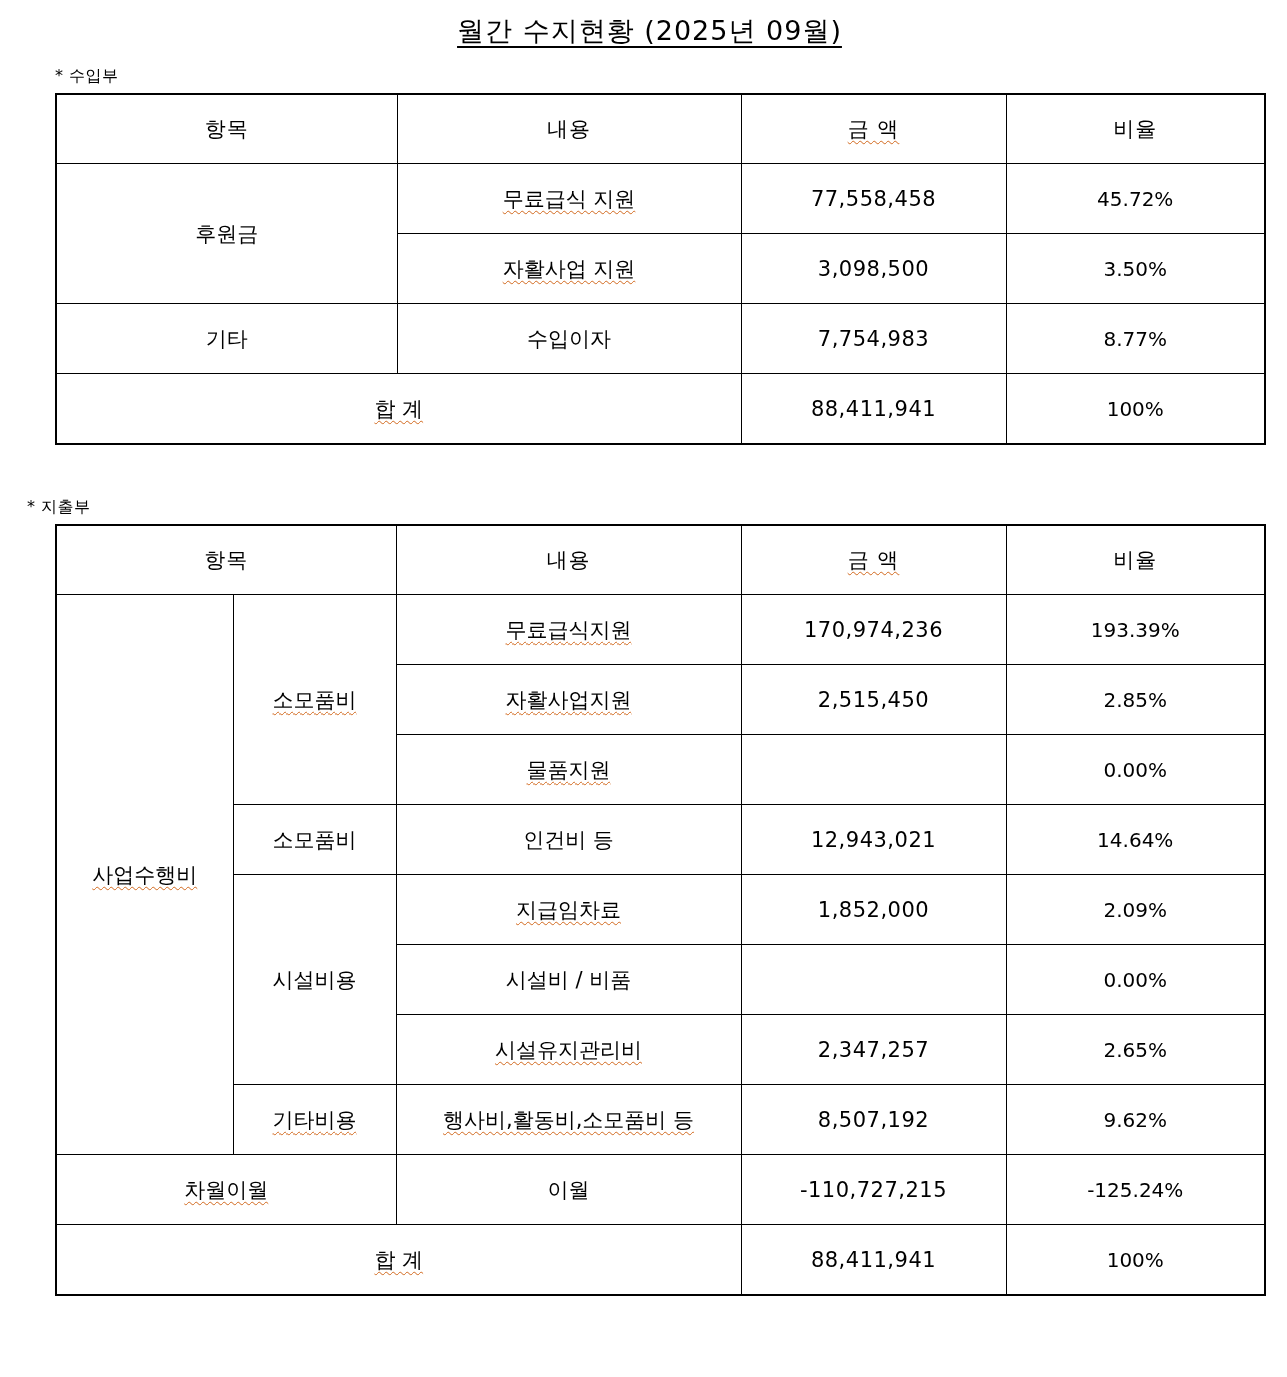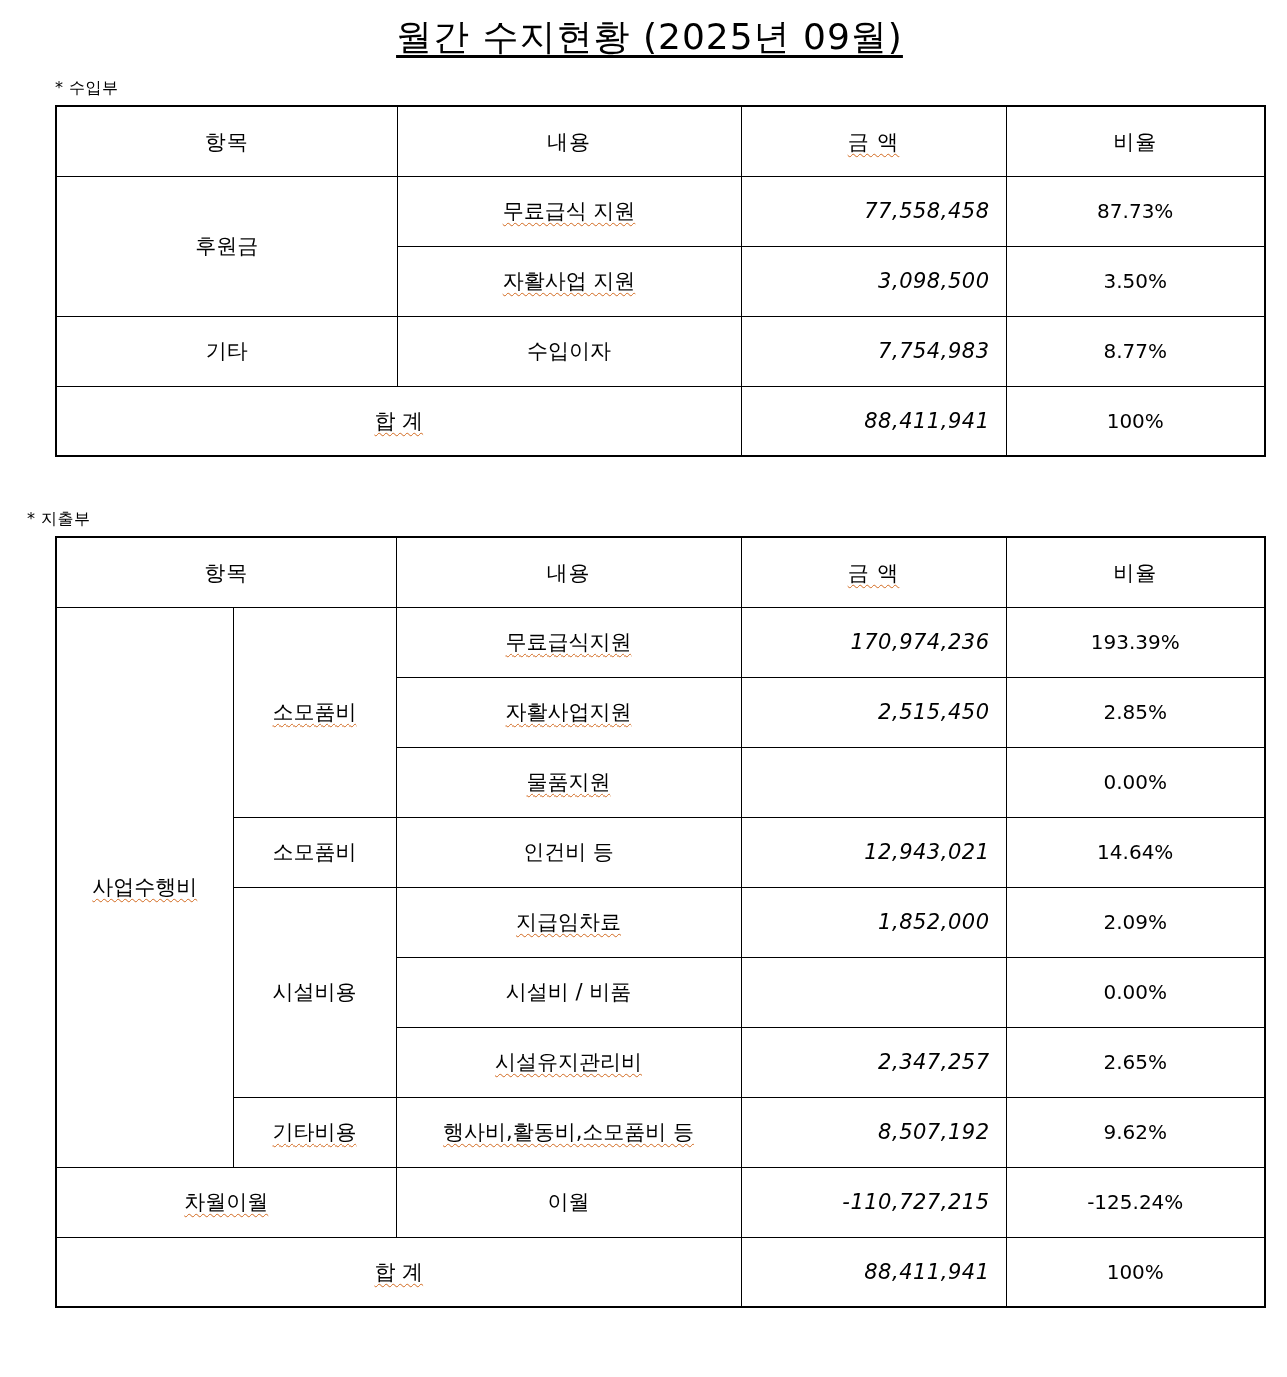--- a/index.html
+++ b/index.html
@@ -16,21 +16,21 @@
   }
   .page {
     position: relative;
     width: 1287px;
     min-height: 1377px;
     box-sizing: border-box;
     padding: 0;
   }
   .doc-title {
     text-align: center;
-    font-size: 36px;
+    font-size: 27px;
     font-weight: normal;
     letter-spacing: 1px;
     margin: 12px 0 0 12px;
     padding: 0;
     line-height: 1.4;
   }
   .doc-title span.under {
     text-decoration: underline;
     text-underline-offset: 6px;
     padding: 0 6px;
@@ -54,24 +54,22 @@
     border: 1px solid #000;
     font-weight: normal;
     font-size: 21px;
     text-align: center;
     vertical-align: middle;
     padding: 16px;
     height: 70px;
     box-sizing: border-box;
   }
   table.fin .num {
-    text-align: right;
     padding-right: 16px;
     letter-spacing: 0.5px;
-    font-style: italic;
   }
   table.fin .pct {
     text-align: center;
     font-size: 20px;
   }
   .header-row td {
     height: 68px;
     font-size: 21px;
     letter-spacing: 1px;
   }
@@ -119,21 +117,21 @@
       <tr class="header-row">
         <td>항목</td>
         <td>내용</td>
         <td class="squiggle">금 액</td>
         <td>비율</td>
       </tr>
       <tr>
         <td rowspan="2">후원금</td>
         <td class="squiggle">무료급식 지원</td>
         <td class="num">77,558,458</td>
-        <td class="pct">87.73%</td>
+        <td class="pct">45.72%</td>
       </tr>
       <tr>
         <td class="squiggle">자활사업 지원</td>
         <td class="num">3,098,500</td>
         <td class="pct">3.50%</td>
       </tr>
       <tr>
         <td>기타</td>
         <td>수입이자</td>
         <td class="num">7,754,983</td>

